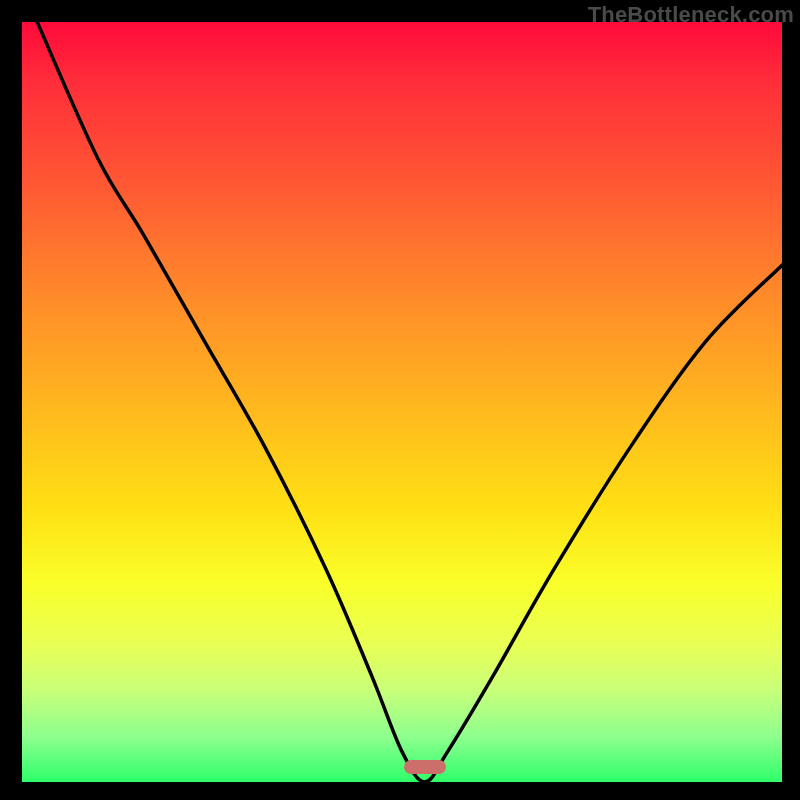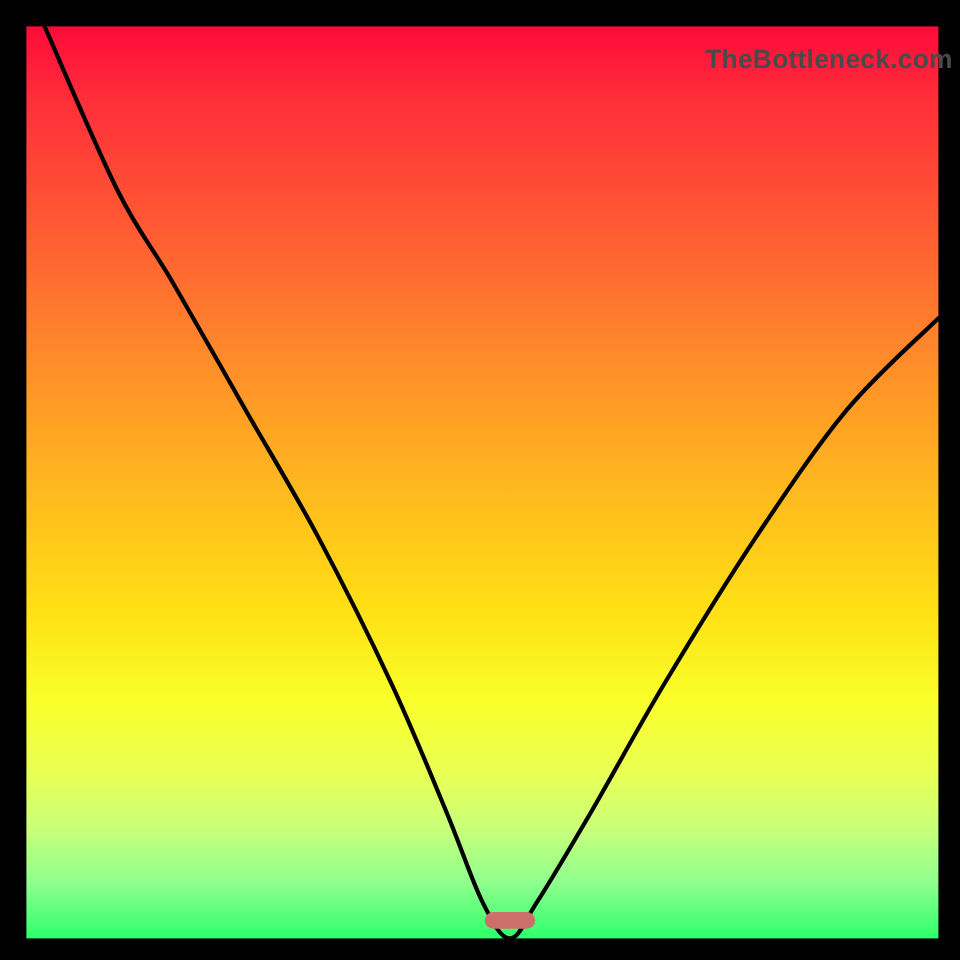--- a/index.html
+++ b/index.html
@@ -41,21 +41,20 @@
   }
   .watermark {
     position: absolute;
     top: 2px;
     right: 6px;
     color: #4a4a4a;
     font-size: 22px;
     font-weight: 600;
     letter-spacing: 0.2px;
     user-select: none;
-    margin-top: 35px;
   }
   .marker {
     position: absolute;
     width: 42px;
     height: 14px;
     border-radius: 8px;
     background: #cc6f6b;
     
     left: 400px;
     top: 750px;

